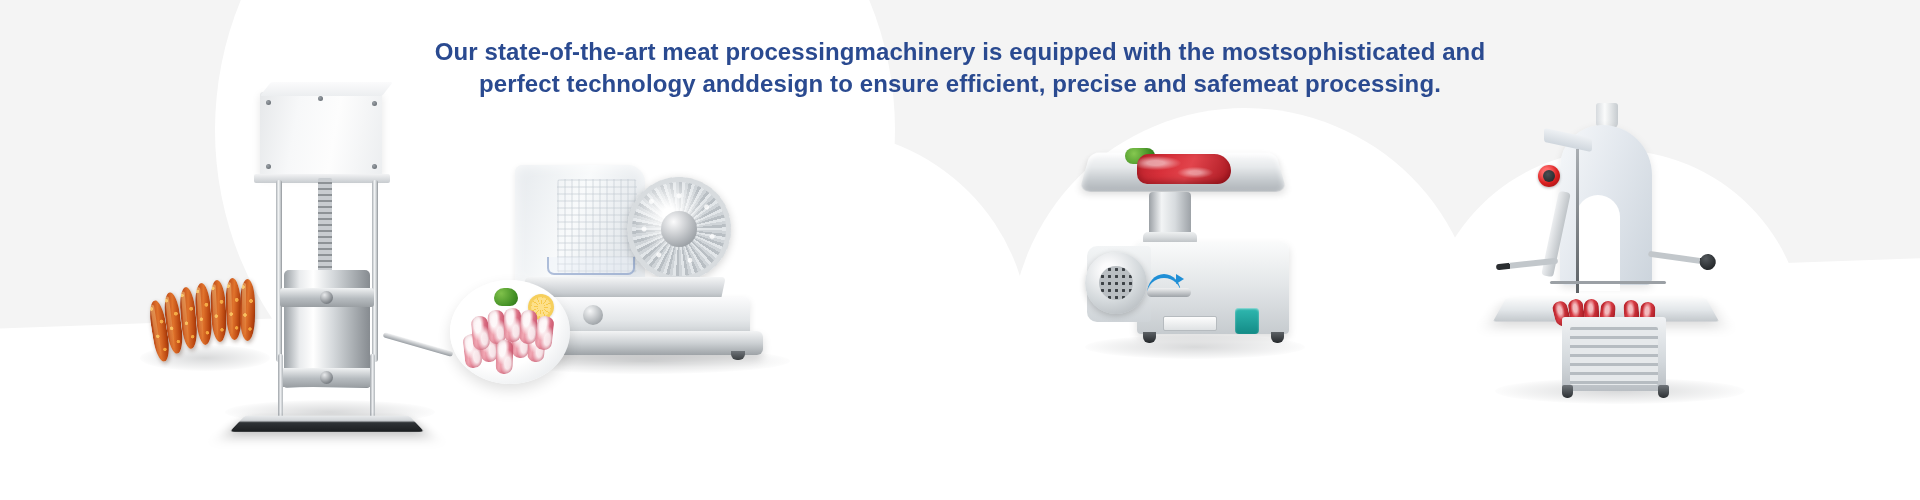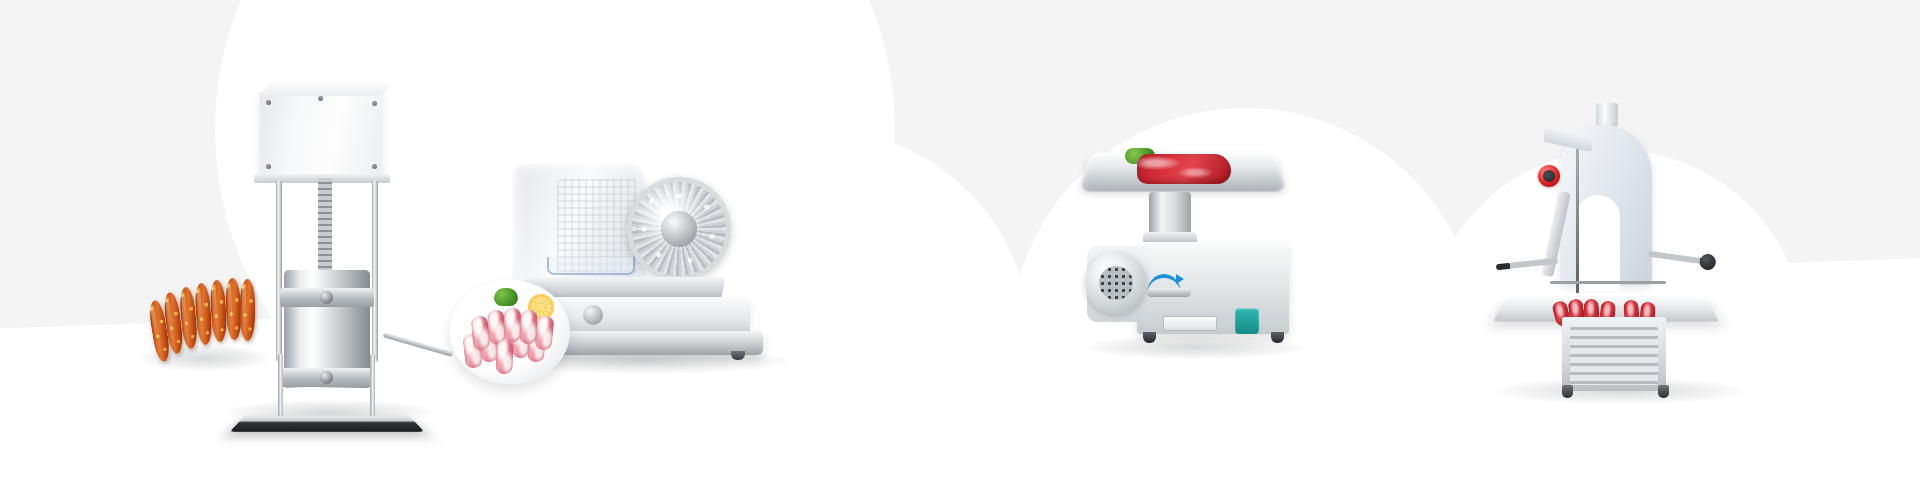--- a/index.html
+++ b/index.html
@@ -446,20 +446,24 @@
 <body>
 
 <div id="banner">
 
   <div class="blob blob-1"></div>
   <div class="blob blob-2"></div>
   <div class="blob blob-3"></div>
   <div class="blob blob-4"></div>
   <div class="floor"></div>
 
+  <div class="headline">
+    <span>Our state-of-the-art meat processingmachinery is equipped with the mostsophisticated and perfect</span>
+    <span>technology anddesign to ensure efficient, precise and safemeat processing.</span>
+  </div>
 
   <div class="shadow" style="left:140px; top:345px; width:130px; height:26px;"></div>
   <div class="product sausages">
     <div class="sausage" style="left:2px;  top:22px; transform:rotate(-9deg);"></div>
     <div class="sausage" style="left:16px; top:14px; transform:rotate(-7deg);"></div>
     <div class="sausage" style="left:31px; top:9px;  transform:rotate(-5deg);"></div>
     <div class="sausage" style="left:46px; top:5px;  transform:rotate(-4deg);"></div>
     <div class="sausage" style="left:61px; top:2px;  transform:rotate(-3deg);"></div>
     <div class="sausage" style="left:76px; top:0px;  transform:rotate(-2deg);"></div>
     <div class="sausage" style="left:90px; top:1px;  transform:rotate(0deg);"></div>

